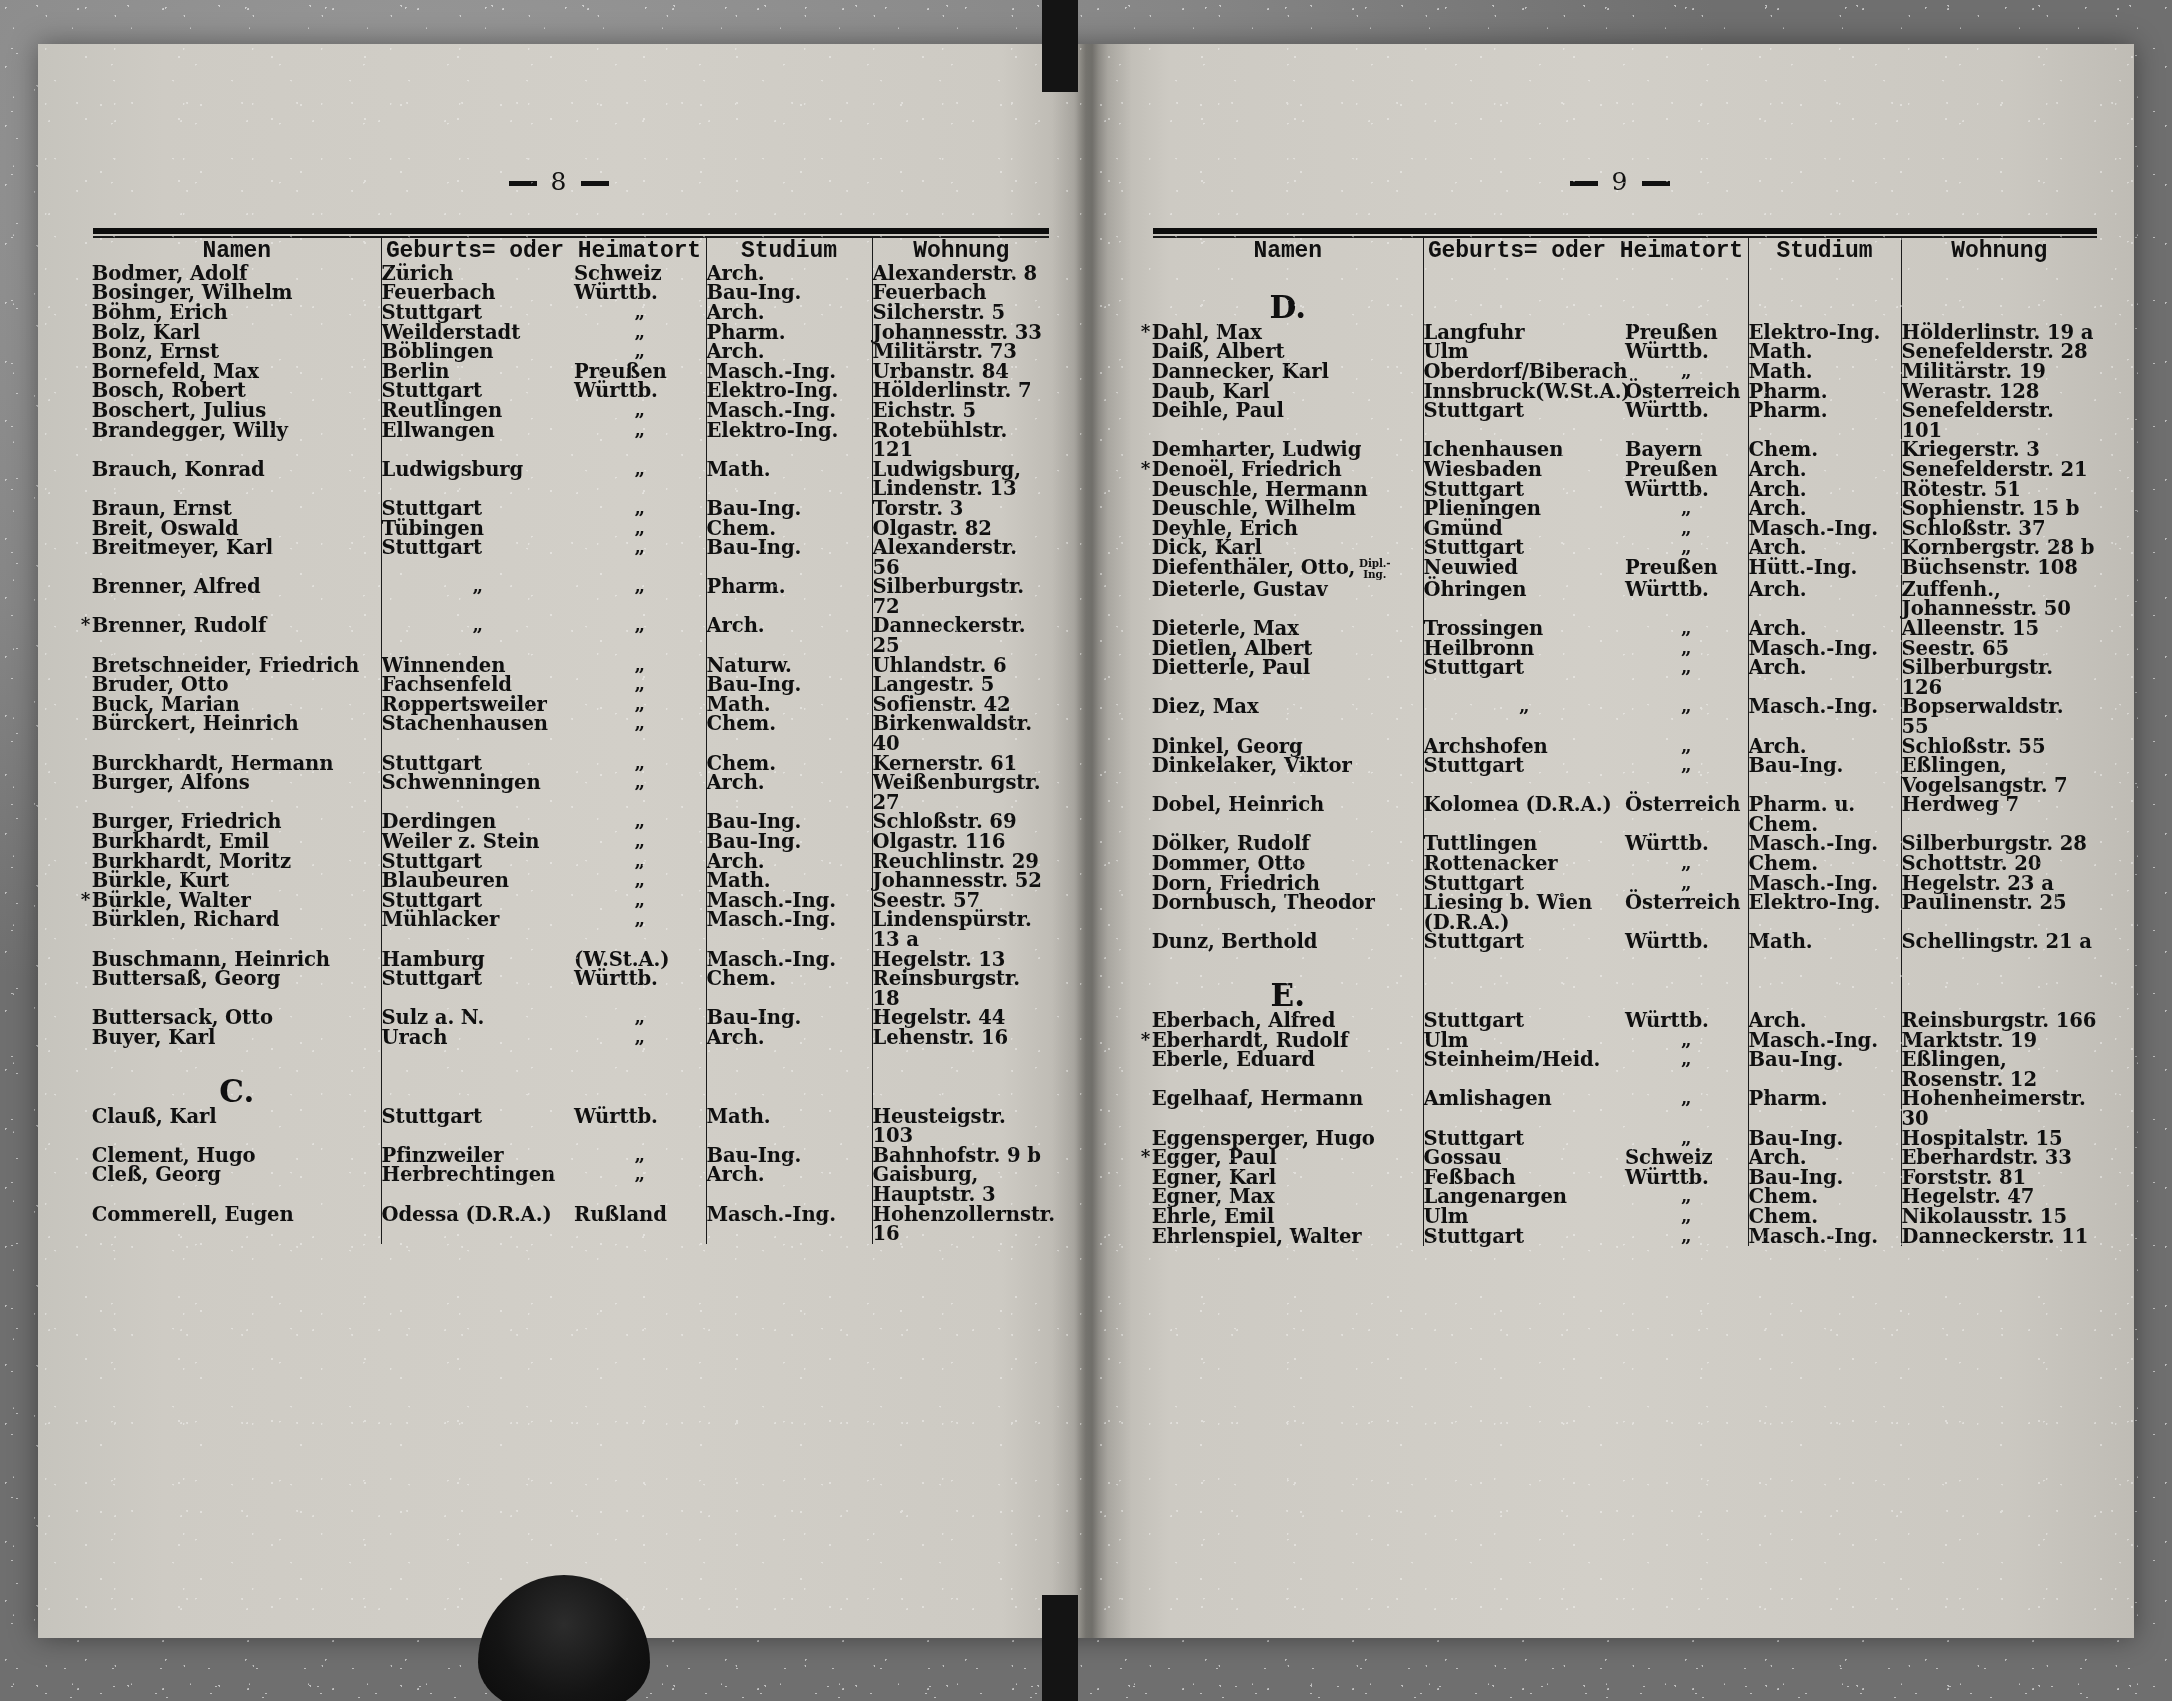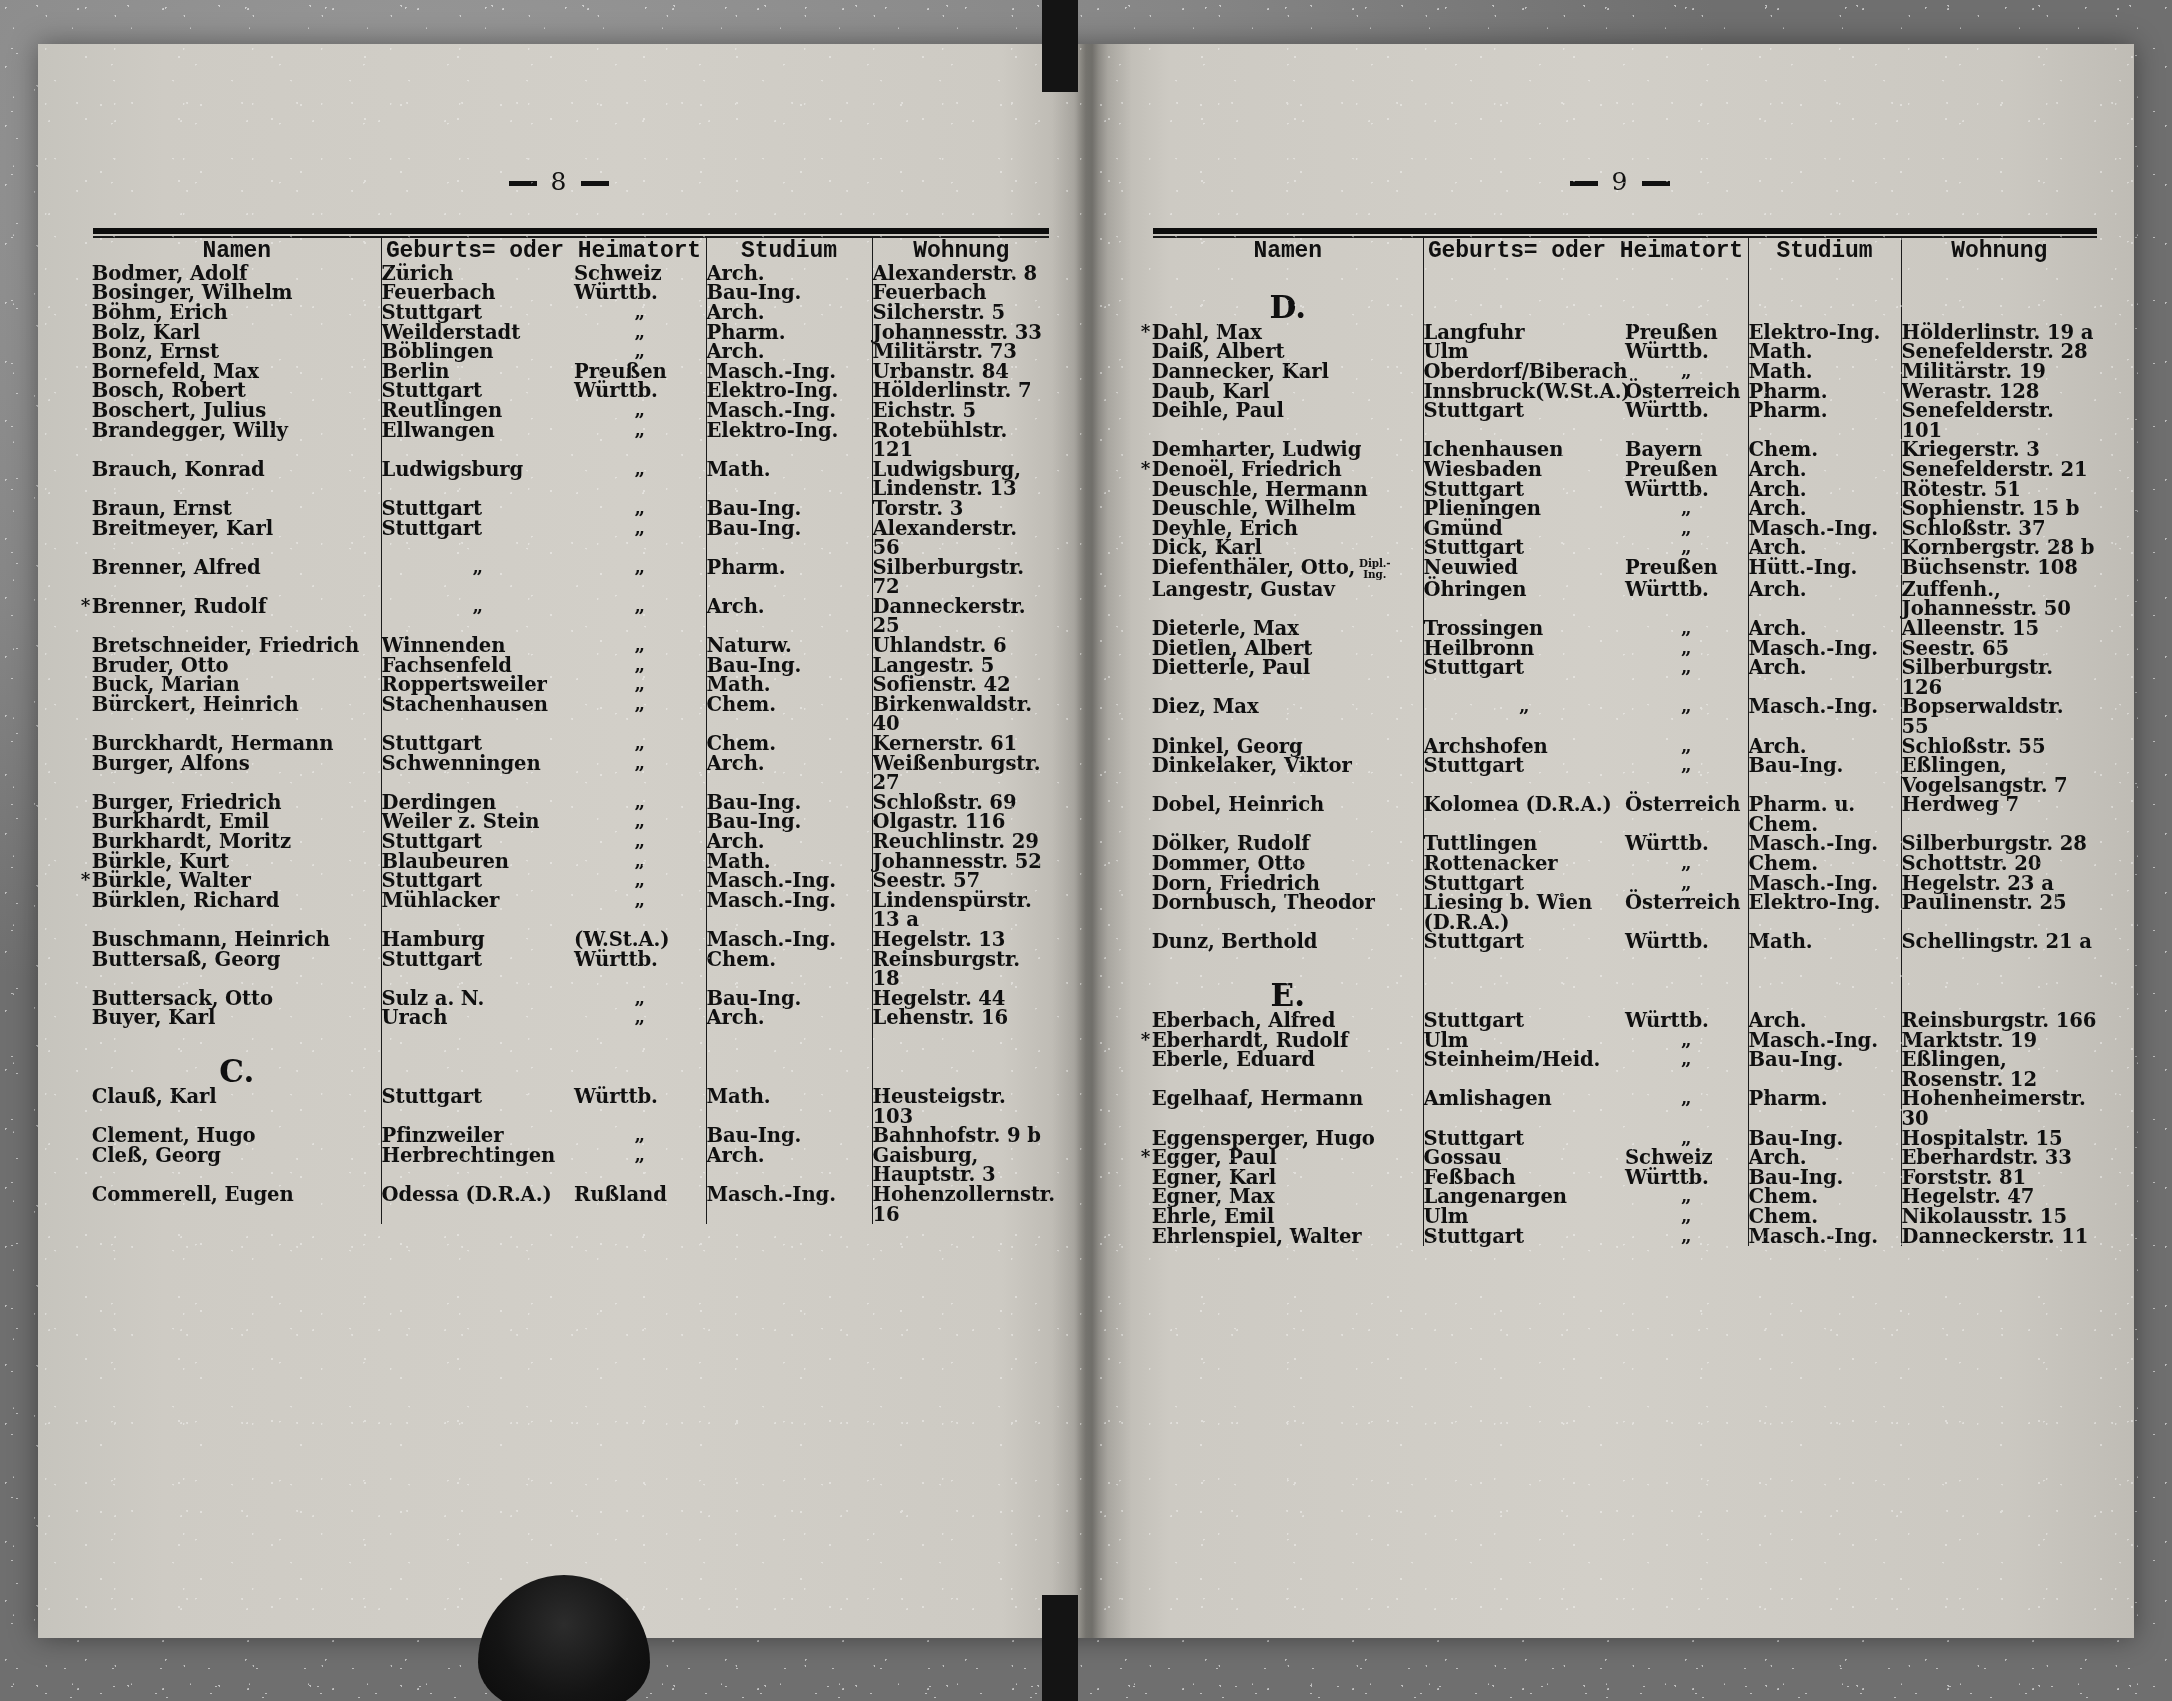--- a/index.html
+++ b/index.html
@@ -289,20 +289,29 @@
               <td class="cell-addr vl-left"><span>Ludwigsburg, Lindenstr. 13</span></td>
             </tr>
             <tr>
               <td class="cell-name"><span class="nostar"></span><span>Braun, Ernst</span></td>
               <td class="cell-place vl-left"><span>Stuttgart</span></td>
               <td class="cell-state">
                 <span class="ditto">„</span>
               </td>
               <td class="cell-study vl-left"><span>Bau-Ing.</span></td>
               <td class="cell-addr vl-left"><span>Torstr. 3</span></td>
+            </tr>
+            <tr>
+              <td class="cell-name"><span class="nostar"></span><span>Breit, Oswald</span></td>
+              <td class="cell-place vl-left"><span>Tübingen</span></td>
+              <td class="cell-state">
+                <span class="ditto">„</span>
+              </td>
+              <td class="cell-study vl-left"><span>Chem.</span></td>
+              <td class="cell-addr vl-left"><span>Olgastr. 82</span></td>
             </tr>
             <tr>
               <td class="cell-name"><span class="nostar"></span><span>Breitmeyer, Karl</span></td>
               <td class="cell-place vl-left"><span>Stuttgart</span></td>
               <td class="cell-state">
                 <span class="ditto">„</span>
               </td>
               <td class="cell-study vl-left"><span>Bau-Ing.</span></td>
               <td class="cell-addr vl-left"><span>Alexanderstr. 56</span></td>
             </tr>
@@ -669,21 +678,21 @@
             <tr>
               <td class="cell-name"><span class="nostar"></span><span>Diefenthäler, Otto,</span><span class="sup-stack">Dipl.-<br>Ing.</span></td>
               <td class="cell-place vl-left"><span>Neuwied</span></td>
               <td class="cell-state">
                 <span class="state-txt">Preußen</span>
               </td>
               <td class="cell-study vl-left"><span>Hütt.-Ing.</span></td>
               <td class="cell-addr vl-left"><span>Büchsenstr. 108</span></td>
             </tr>
             <tr>
-              <td class="cell-name"><span class="nostar"></span><span>Langestr, Gustav</span></td>
+              <td class="cell-name"><span class="nostar"></span><span>Dieterle, Gustav</span></td>
               <td class="cell-place vl-left"><span>Öhringen</span></td>
               <td class="cell-state">
                 <span class="state-txt">Württb.</span>
               </td>
               <td class="cell-study vl-left"><span>Arch.</span></td>
               <td class="cell-addr vl-left"><span>Zuffenh., Johannesstr. 50</span></td>
             </tr>
             <tr>
               <td class="cell-name"><span class="nostar"></span><span>Dieterle, Max</span></td>
               <td class="cell-place vl-left"><span>Trossingen</span></td>

